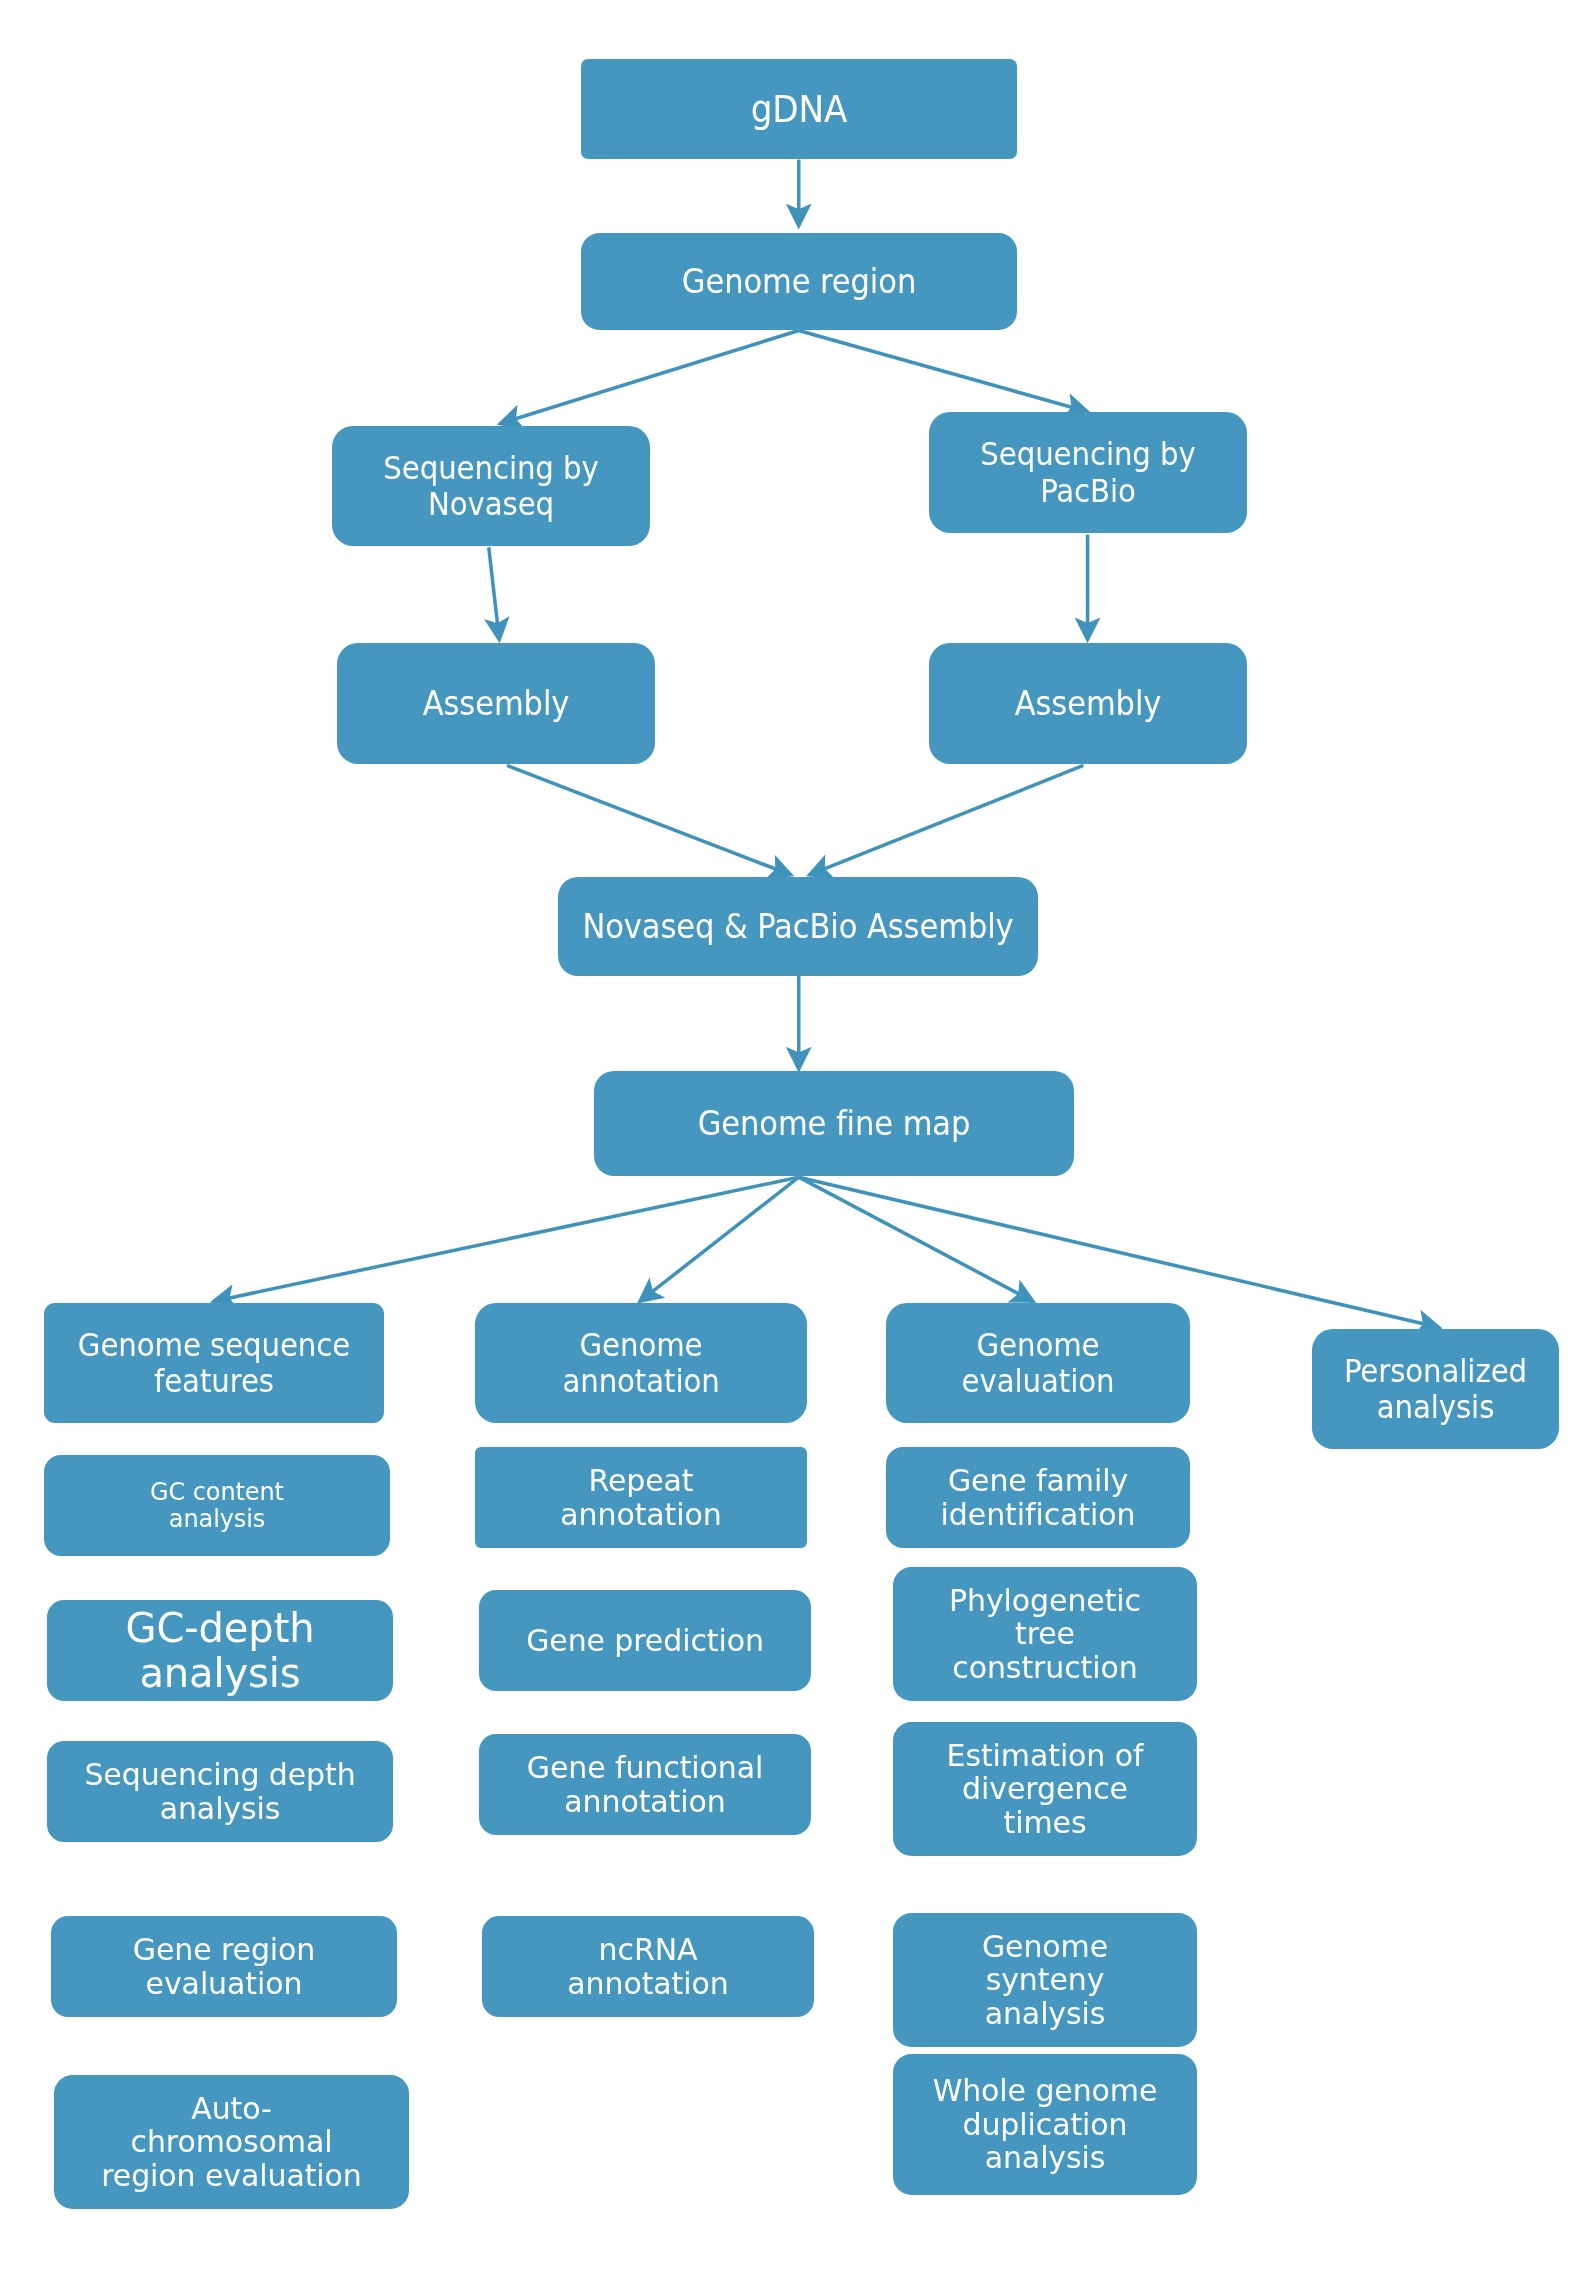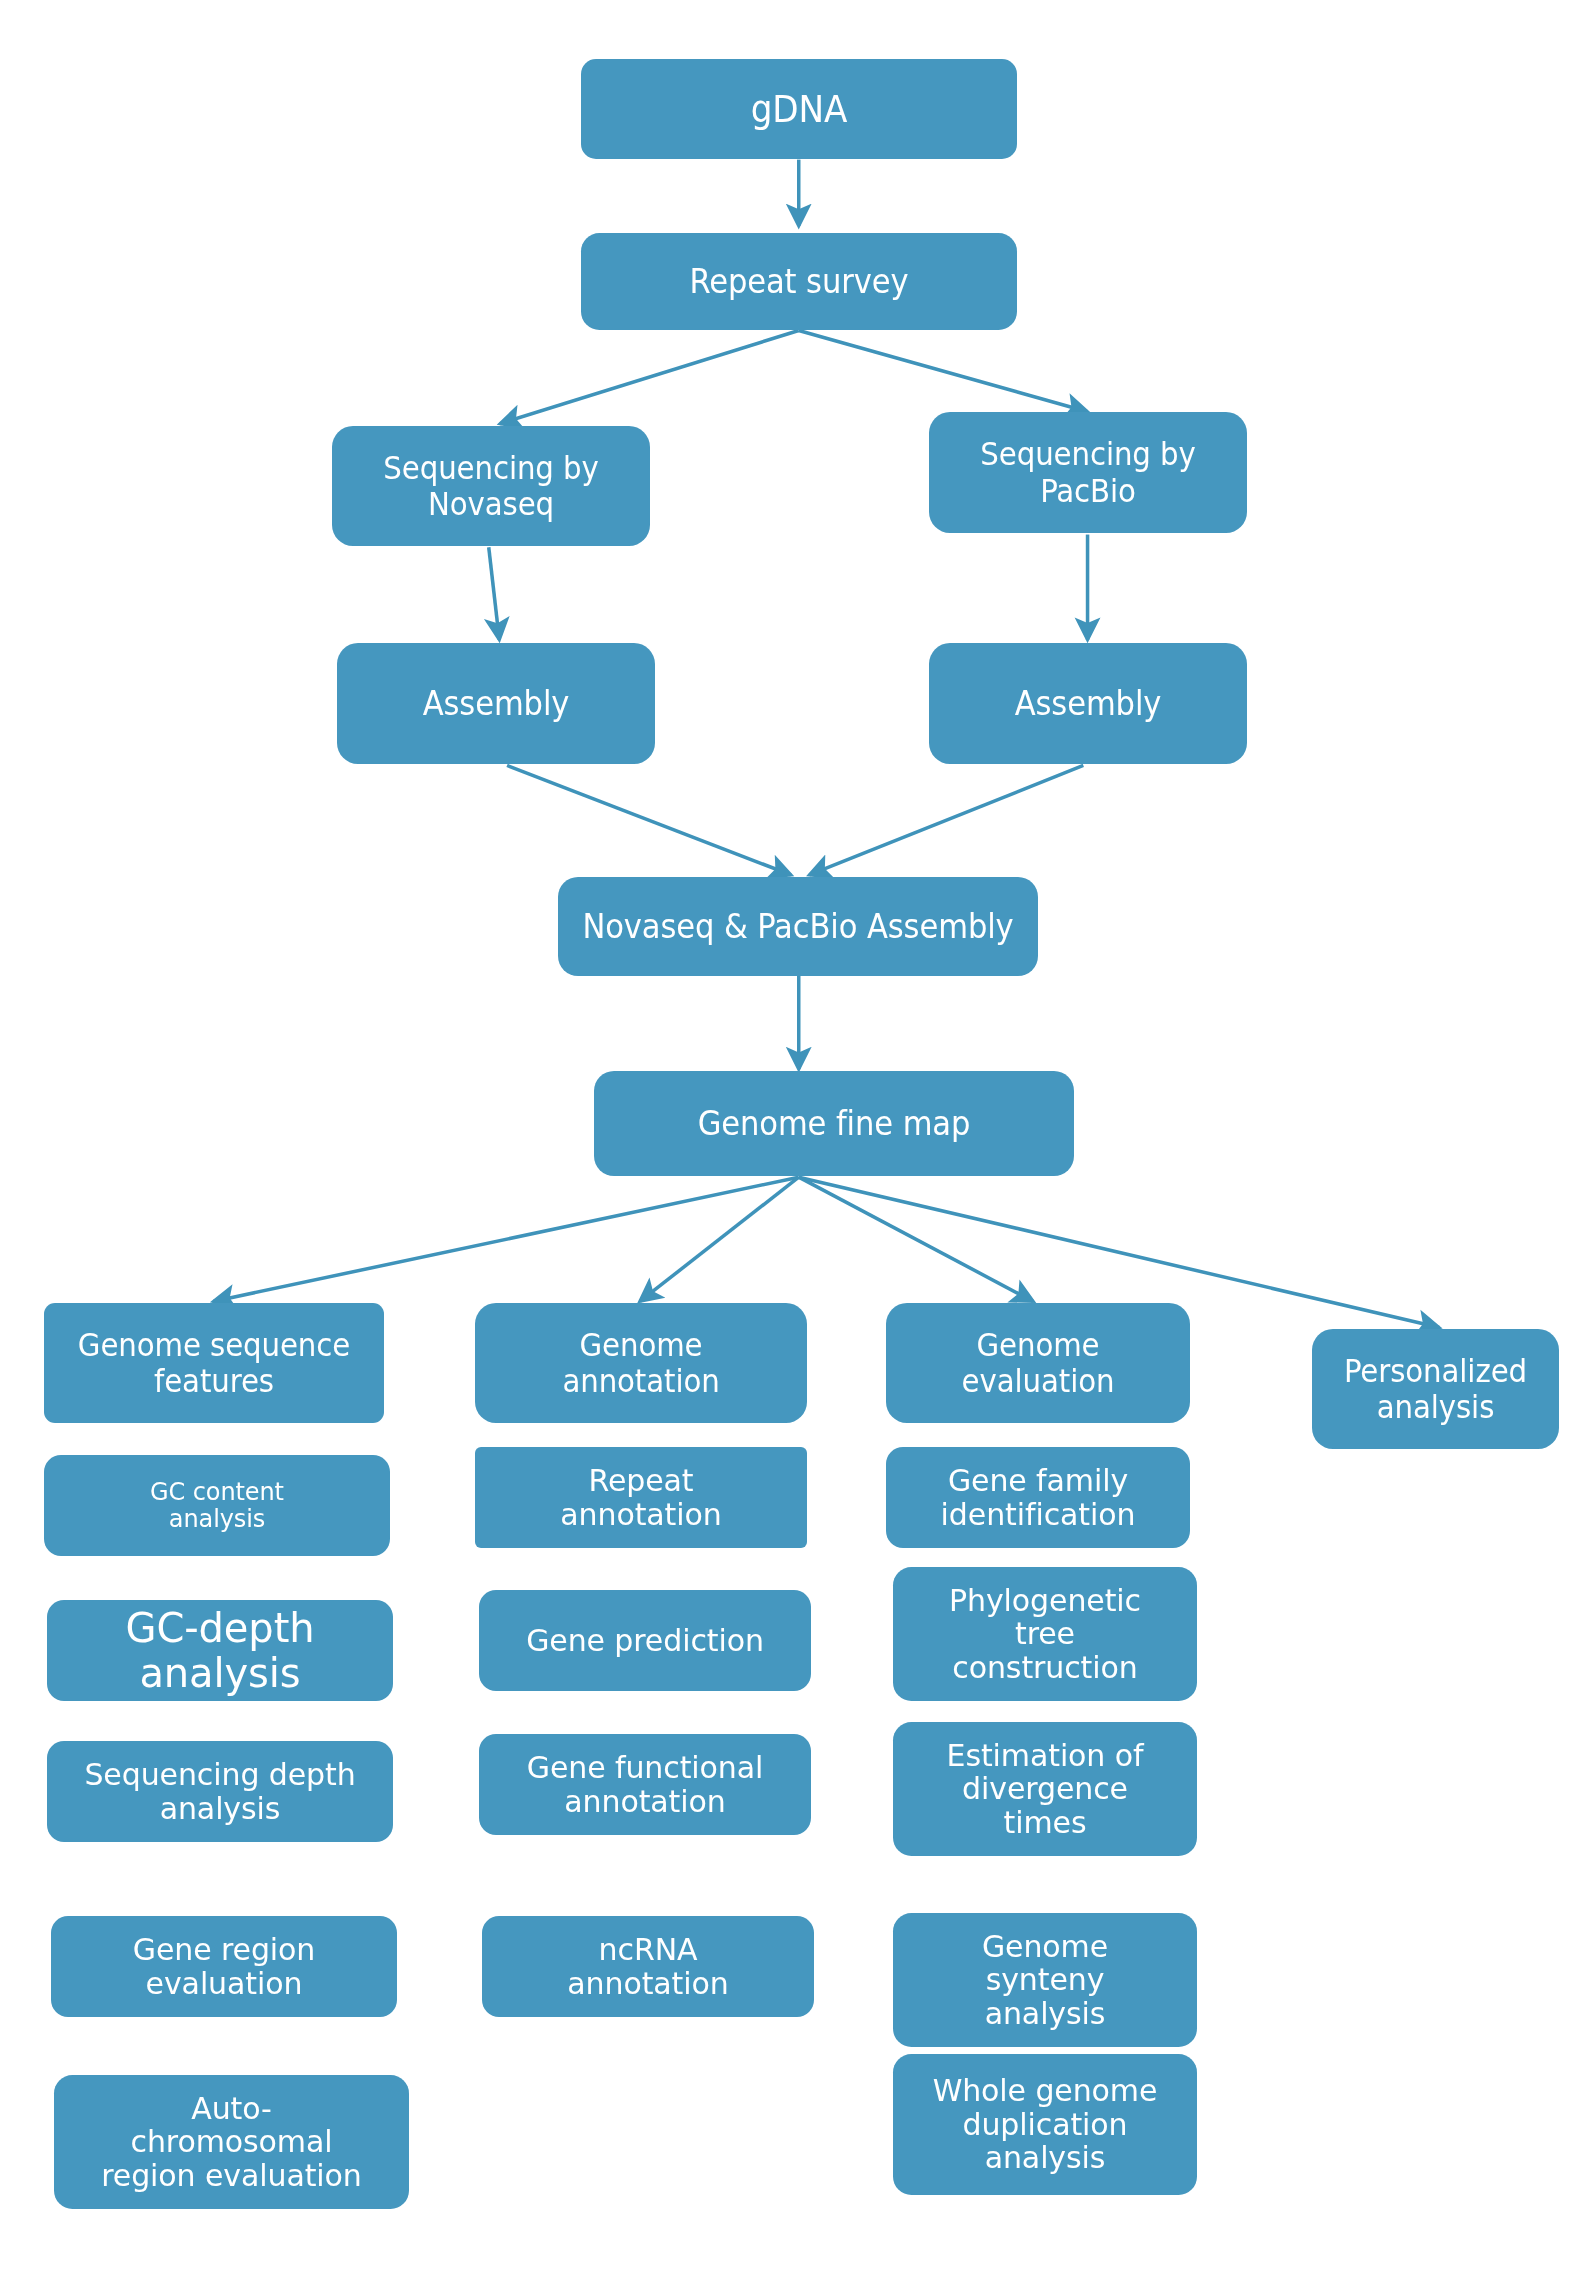--- a/index.html
+++ b/index.html
@@ -74,23 +74,23 @@
 
       <path d="M 1131 1380 L 1131 1514"></path>
 
       <path d="M 1131 1667 L 302 1843"></path>
       <path d="M 1131 1667 L 906 1843"></path>
       <path d="M 1131 1667 L 1463 1843"></path>
       <path d="M 1131 1667 L 2038 1880"></path>
     </g>
   </svg>
 
-  <div class="node cond" style="left:581px; top:59px; width:436px; height:100px; font-size:38px; border-radius:15px;">gDNA</div>
+  <div class="node cond" style="left:581px; top:59px; width:436px; height:100px; font-size:38px; border-radius:7px;">gDNA</div>
 
-  <div class="node cond" style="left:581px; top:233px; width:436px; height:97px; font-size:34px; border-radius:18.4px;">Repeat survey</div>
+  <div class="node cond" style="left:581px; top:233px; width:436px; height:97px; font-size:34px; border-radius:18.4px;">Genome region</div>
 
   <div class="node cond" style="left:332px; top:426px; width:318px; height:120px; font-size:32.5px; border-radius:21px;">Sequencing by
 Novaseq</div>
 
   <div class="node cond" style="left:929px; top:412px; width:318px; height:121px; font-size:32.5px; border-radius:21px;">Sequencing by
 PacBio</div>
 
   <div class="node cond" style="left:337px; top:643px; width:318px; height:121px; font-size:34px; border-radius:21px;">Assembly</div>
 
   <div class="node cond" style="left:929px; top:643px; width:318px; height:121px; font-size:34px; border-radius:21px;">Assembly</div>

